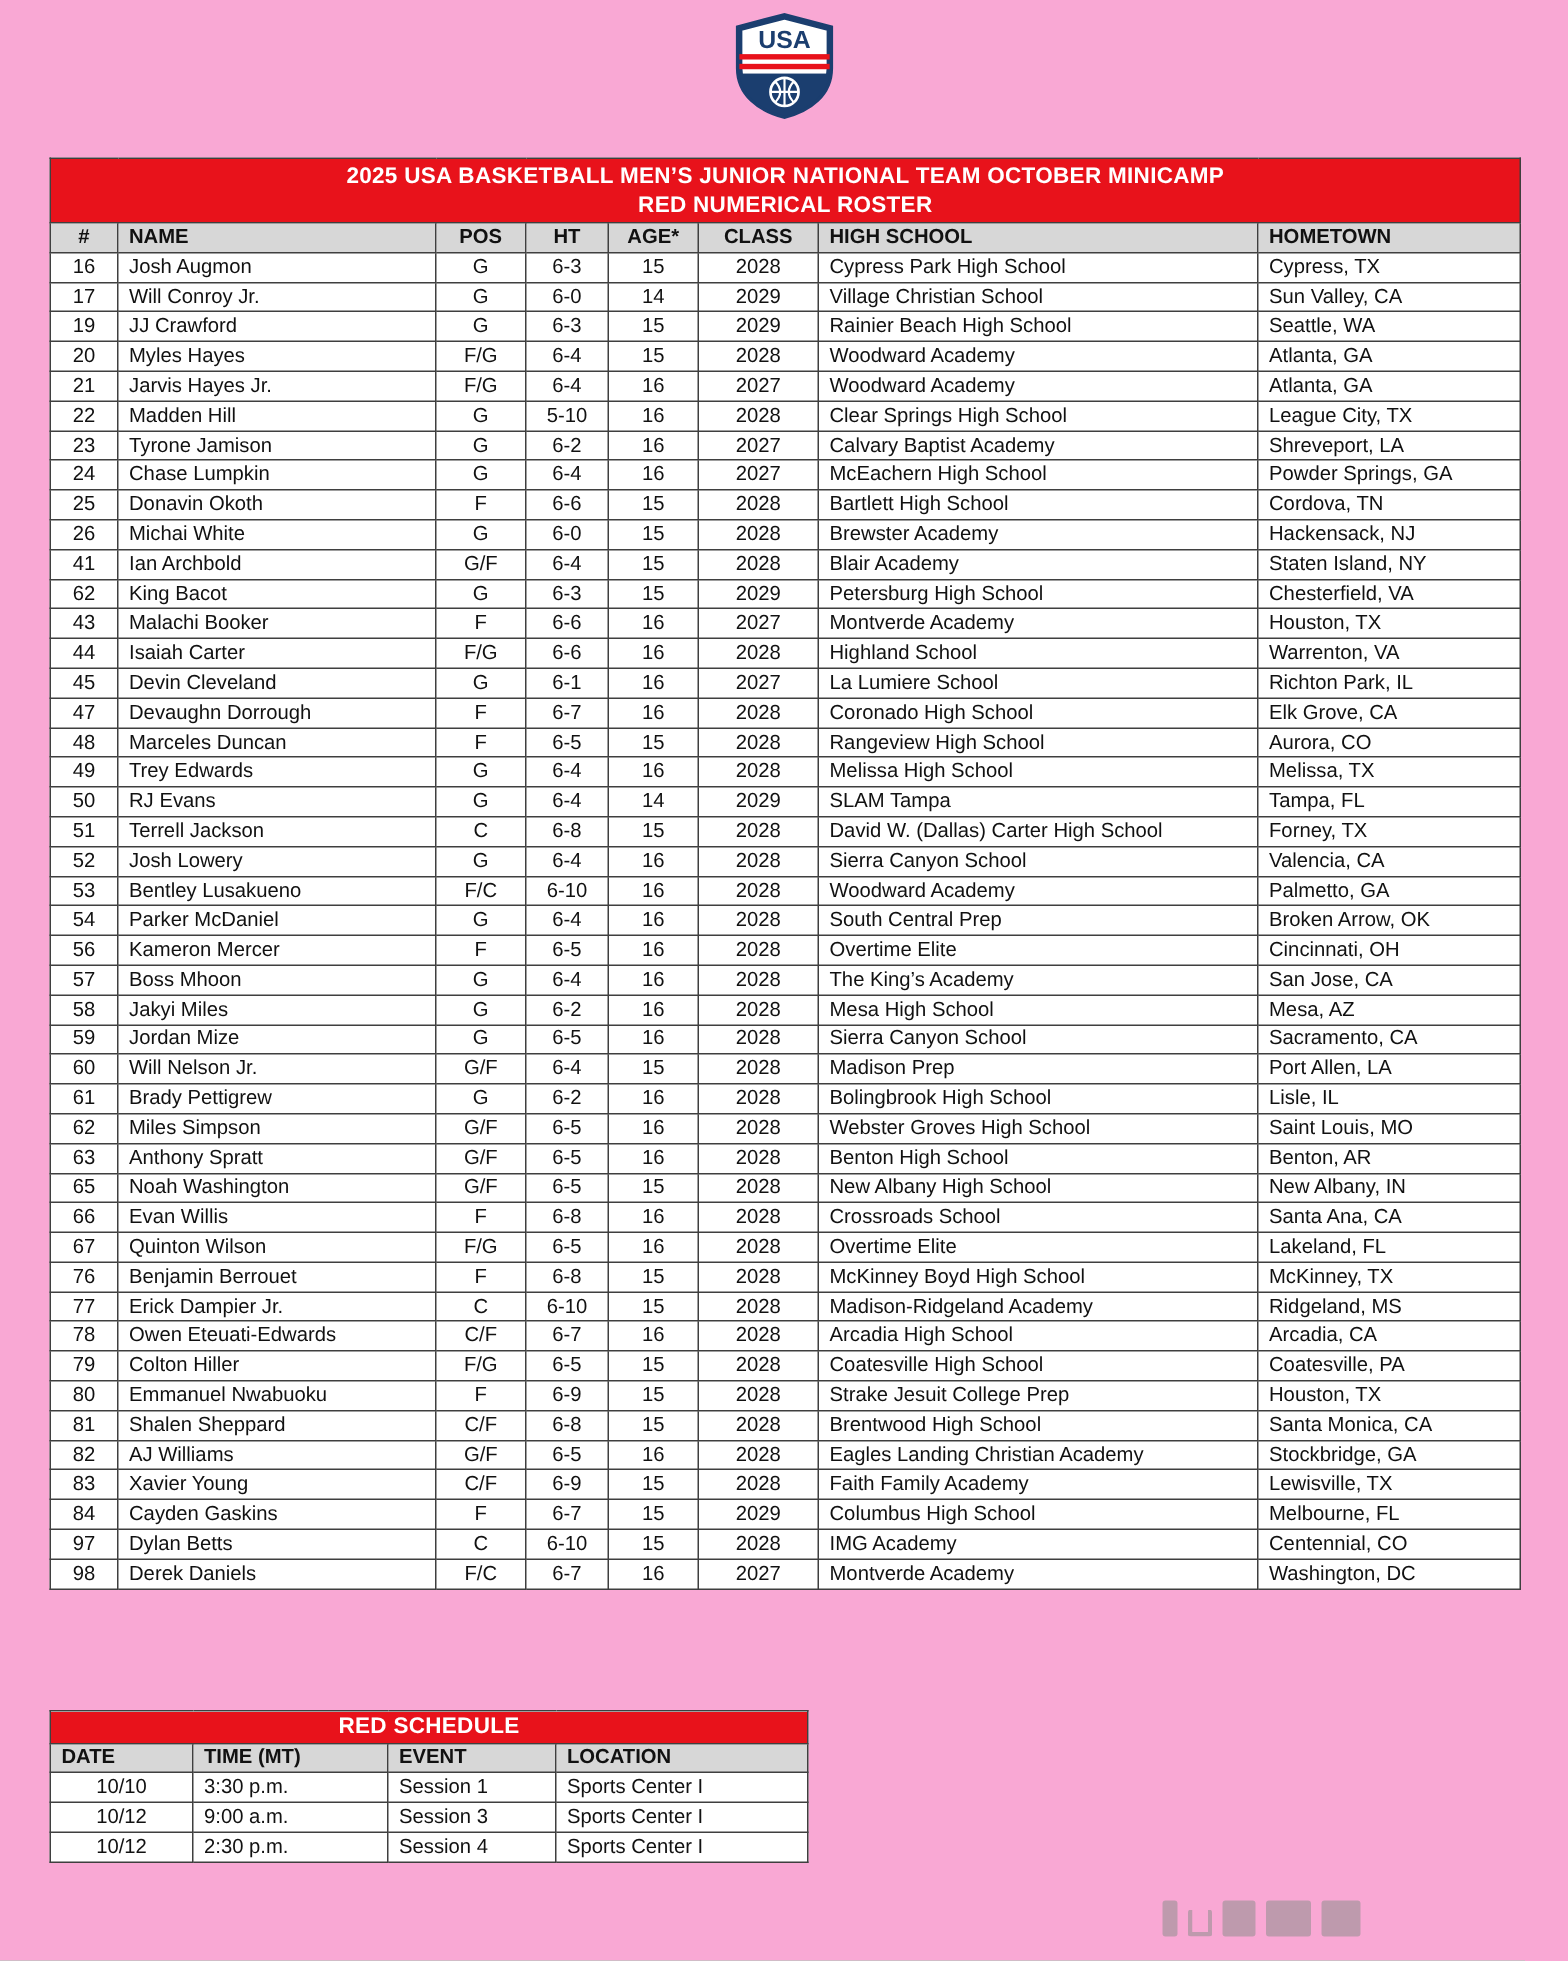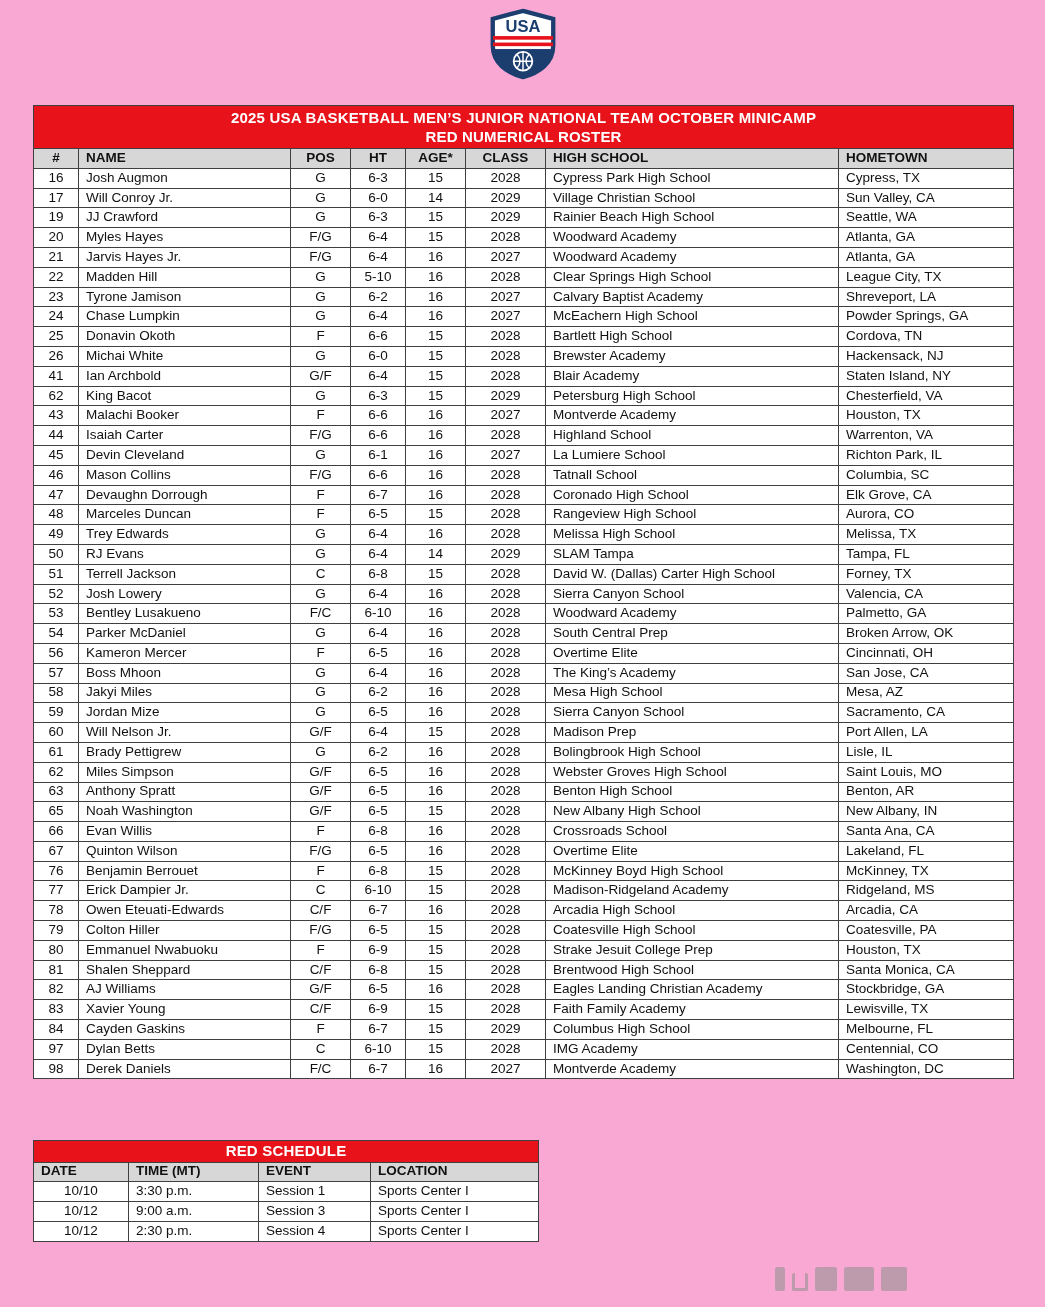--- a/index.html
+++ b/index.html
@@ -236,30 +236,20 @@
           <td class="al-c">45</td>
           <td class="al-l">Devin Cleveland</td>
           <td class="al-c">G</td>
           <td class="al-c">6-1</td>
           <td class="al-c">16</td>
           <td class="al-c">2027</td>
           <td class="al-l">La Lumiere School</td>
           <td class="al-l">Richton Park, IL</td>
         </tr>
         <tr>
-          <td class="al-c">46</td>
-          <td class="al-l">Mason Collins</td>
-          <td class="al-c">F/G</td>
-          <td class="al-c">6-6</td>
-          <td class="al-c">16</td>
-          <td class="al-c">2028</td>
-          <td class="al-l">Tatnall School</td>
-          <td class="al-l">Columbia, SC</td>
-        </tr>
-        <tr>
           <td class="al-c">47</td>
           <td class="al-l">Devaughn Dorrough</td>
           <td class="al-c">F</td>
           <td class="al-c">6-7</td>
           <td class="al-c">16</td>
           <td class="al-c">2028</td>
           <td class="al-l">Coronado High School</td>
           <td class="al-l">Elk Grove, CA</td>
         </tr>
         <tr>

